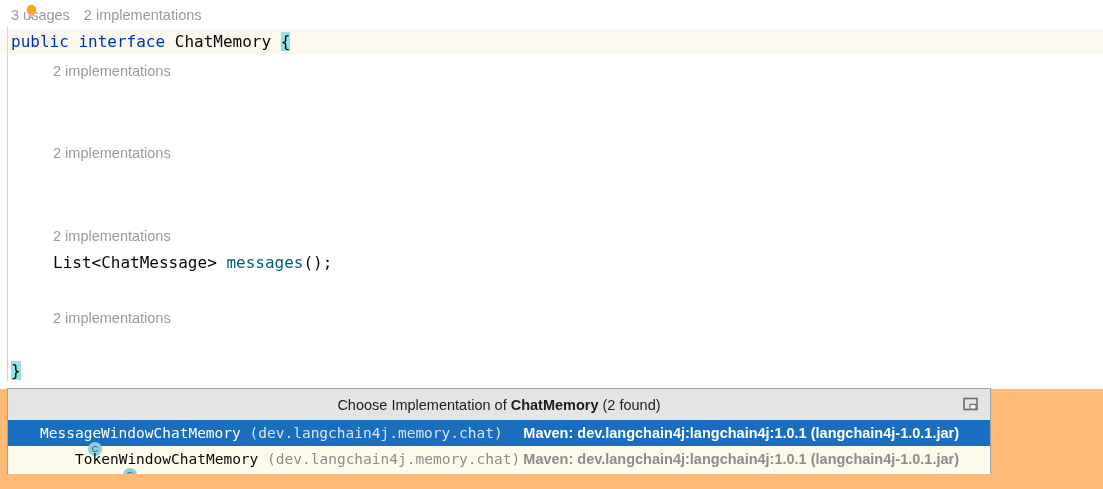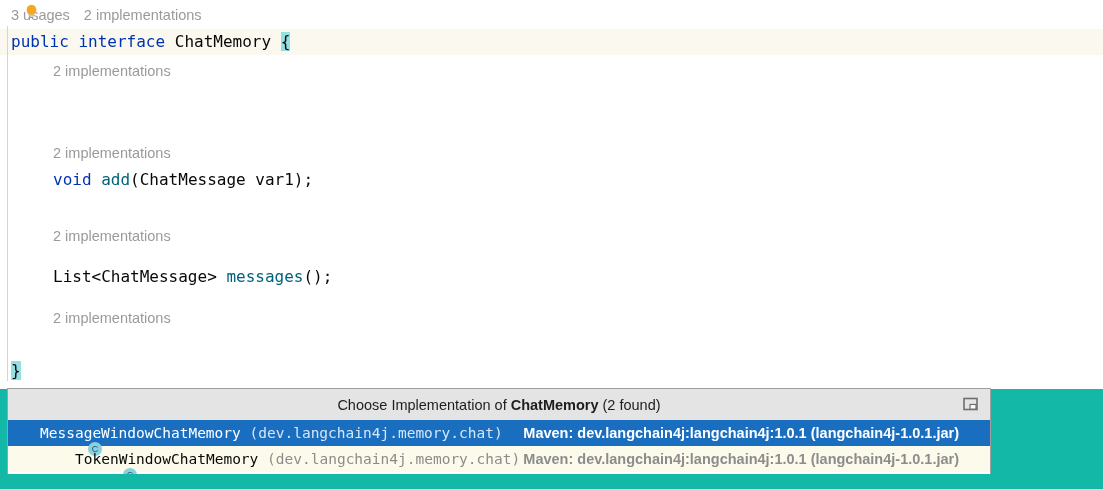--- a/index.html
+++ b/index.html
@@ -7,21 +7,21 @@
     margin: 0; padding: 0;
     width: 1103px; height: 489px;
     background: #ffffff;
     font-family: "Liberation Sans", sans-serif;
     overflow: hidden;
   }
   #root {
     position: relative;
     width: 1103px;
     height: 489px;
-    background: #14b8a6;
+    background: #fdba74;
   }
 
   
   .editor {
     position: absolute;
     left: 0; top: 0;
     width: 1103px;
     height: 389px;
     background: #ffffff;
   }
@@ -160,24 +160,23 @@
         <rect x="5.6" y="11.2" width="4.8" height="2.1" rx="0.5" fill="#c8c8c8"></rect>
         <rect x="5.9" y="13.6" width="4.2" height="1.3" rx="0.5" fill="#9b9b9b"></rect>
       </svg>
     </span>
 
     <div class="code-line" style="left:11px; top:31px;"><span class="kw">public</span> <span class="kw">interface</span> <span class="type">ChatMemory</span> <span class="brace-hl">{</span></div>
 
     <div class="hint-row" style="left:53px; top:61px;"><span>2 implementations</span></div>
 
     <div class="hint-row" style="left:53px; top:143px;"><span>2 implementations</span></div>
-    <div class="code-line" style="left:53px; top:169px;"><span class="kw">void</span> <span class="meth">add</span>(<span class="type">ChatMessage var1</span><span>);</span></div>
 
     <div class="hint-row" style="left:53px; top:226px;"><span>2 implementations</span></div>
-    <div class="code-line" style="left:53px; top:252px;margin-top:14px;"><span class="type">List&lt;ChatMessage&gt;</span> <span class="meth">messages</span><span>();</span></div>
+    <div class="code-line" style="left:53px; top:252px;"><span class="type">List&lt;ChatMessage&gt;</span> <span class="meth">messages</span><span>();</span></div>
 
     <div class="hint-row" style="left:53px; top:308px;"><span>2 implementations</span></div>
 
     <div class="code-line" style="left:11px; top:360px;"><span class="brace-hl">}</span></div>
   </div>
 
   <div class="popup">
 
     <div class="popup-header">
       <span class="title-text"><span>Choose Implementation of </span><b>ChatMemory</b><span> (2 found)</span></span>

